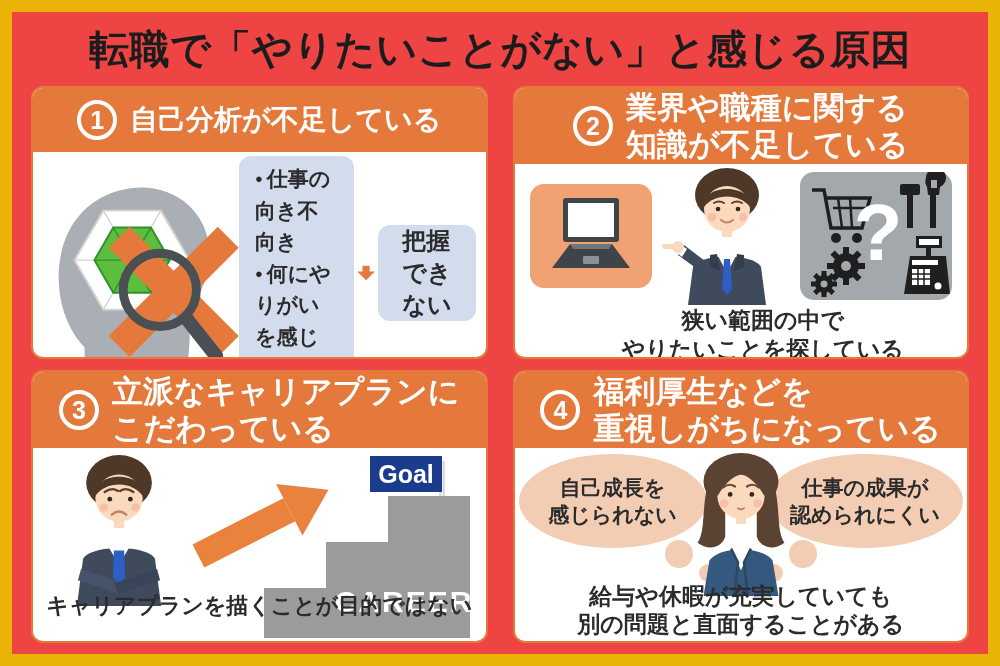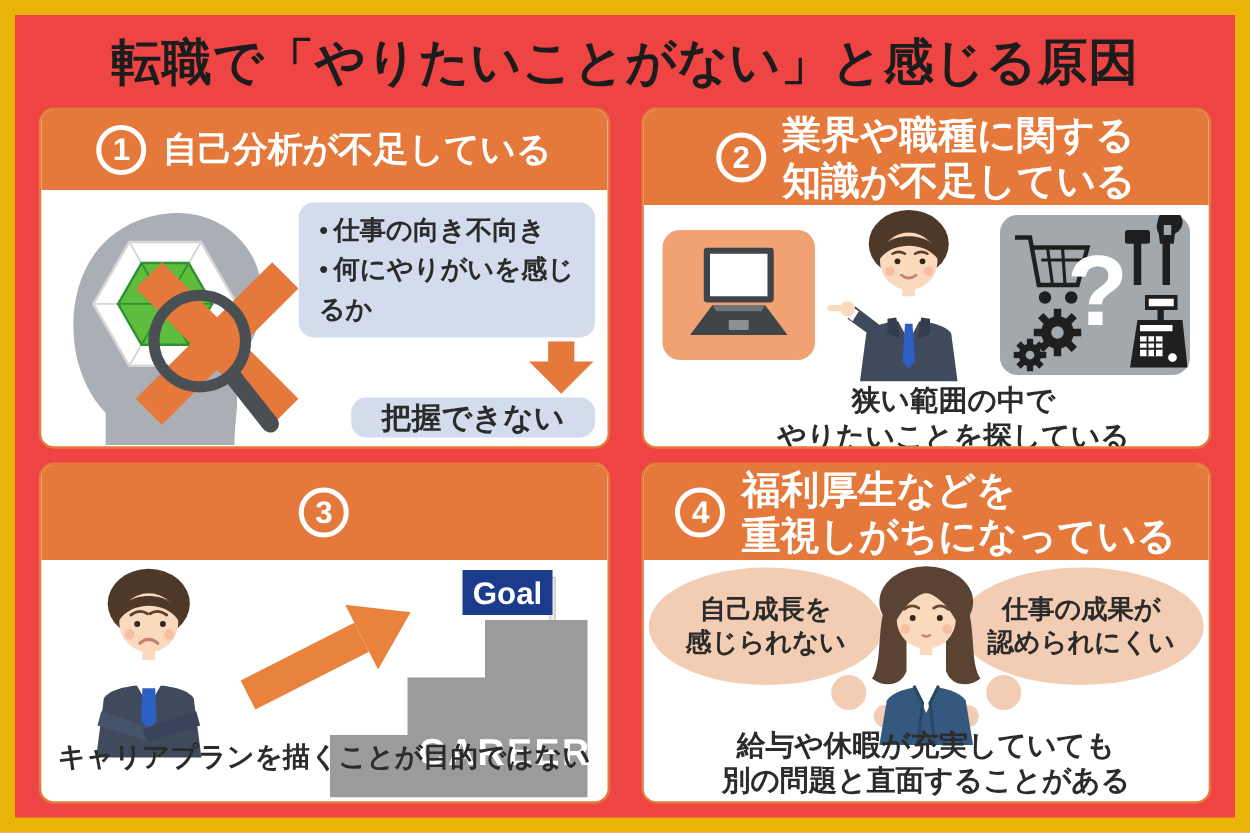--- a/index.html
+++ b/index.html
@@ -11,21 +11,21 @@
   .panel{border:2px solid #E5793C;border-radius:12px;background:#fff;overflow:hidden;display:flex;flex-direction:column;position:relative;}
   .panel-header{background:#E5793C;display:flex;align-items:center;justify-content:center;gap:13px;color:#fff;font-weight:bold;flex:0 0 auto;}
   .h-one{height:64px;}
   .h-two{height:76px;}
   .badge{width:40px;height:40px;border:4px solid #fff;border-radius:50%;display:flex;align-items:center;justify-content:center;font-size:25px;font-weight:bold;color:#fff;flex:0 0 auto;line-height:1;}
   .h-one .h-text{font-size:28px;line-height:1.1;}
   .h-two .h-text{font-size:31px;line-height:1.2;}
   .panel-body{flex:1;position:relative;}
   
   .p1-body{display:flex;align-items:center;padding:4px 10px 6px 8px;}
-  .p1-right{flex:1;display:flex;flex-direction:column;align-items:flex-end;gap:3px;}
+  .p1-right{flex:1;display:flex;flex-direction:row;align-items:center;gap:3px;}
   .soft-box{background:#D3DCEC;border-radius:12px;color:#2b2b2b;font-weight:bold;}
   .bullet-box{padding:7px 16px;font-size:21px;line-height:1.5;}
   .bullet-item::before{content:"●";font-size:13px;margin-right:4px;vertical-align:3px;}
   .result-box{padding:0 24px;font-size:24px;}
   
   .p2-row{display:flex;justify-content:center;align-items:center;gap:16px;margin-top:6px;height:132px;}
   .laptop-tile{width:122px;height:104px;background:#F0A273;border-radius:14px;display:flex;align-items:center;justify-content:center;}
   .icons-tile{width:152px;height:128px;background:#A2A8AB;border-radius:14px;display:flex;align-items:center;justify-content:center;}
   .caption{font-weight:bold;color:#2b2b2b;text-align:center;}
   .p2-caption{margin-top:4px;font-size:23px;line-height:1.25;padding-left:44px;}
@@ -183,20 +183,24 @@
         <div class="caption p2-caption">
           <div>狭い範囲の中で</div>
           <div>やりたいことを探している</div>
         </div>
       </div>
     </div>
 
     <div class="panel">
       <div class="panel-header h-two">
         <span class="badge">3</span>
+        <span class="h-text">
+          <div>立派なキャリアプランに</div>
+          <div>こだわっている</div>
+        </span>
       </div>
       <div class="panel-body">
         <svg class="p3-man" width="118" height="152" viewBox="0 0 112 148" style="overflow:visible;">
           <ellipse cx="57" cy="28" rx="32" ry="27" fill="#4E3827"></ellipse>
           <circle cx="57" cy="43" r="23" fill="#FBD9BD"></circle>
           <path d="M34,41 C30,16 84,16 80,41 C70,26 44,26 34,41 Z" fill="#4E3827"></path>
           <path d="M43,37 Q50,32 56,36 M58,36 Q64,32 71,37" stroke="#5A4030" stroke-width="2.2" fill="none" stroke-linecap="round"></path>
           <circle cx="48" cy="44" r="2.3" fill="#33261C"></circle>
             <circle cx="68" cy="44" r="2.3" fill="#33261C"></circle>
           <circle cx="42" cy="52" r="4" fill="#F7BFA6"></circle>

